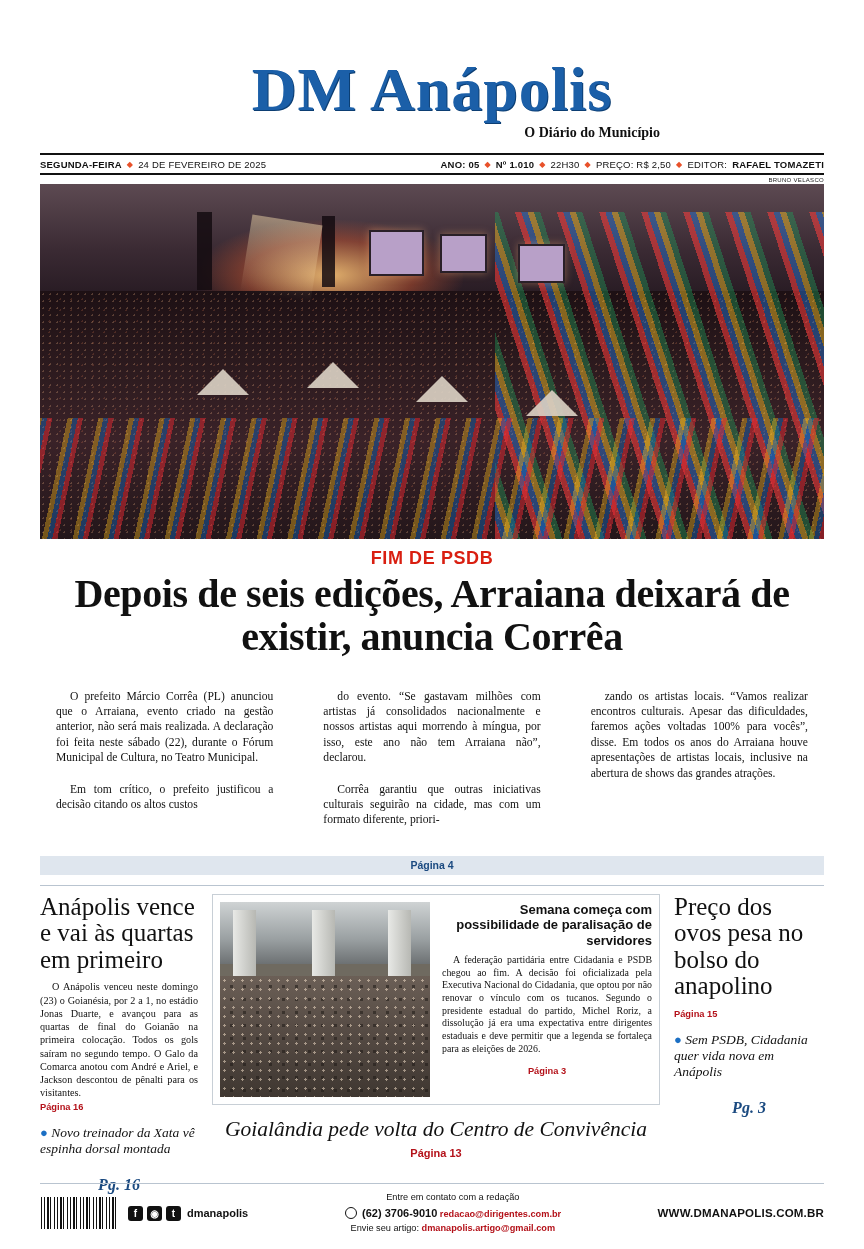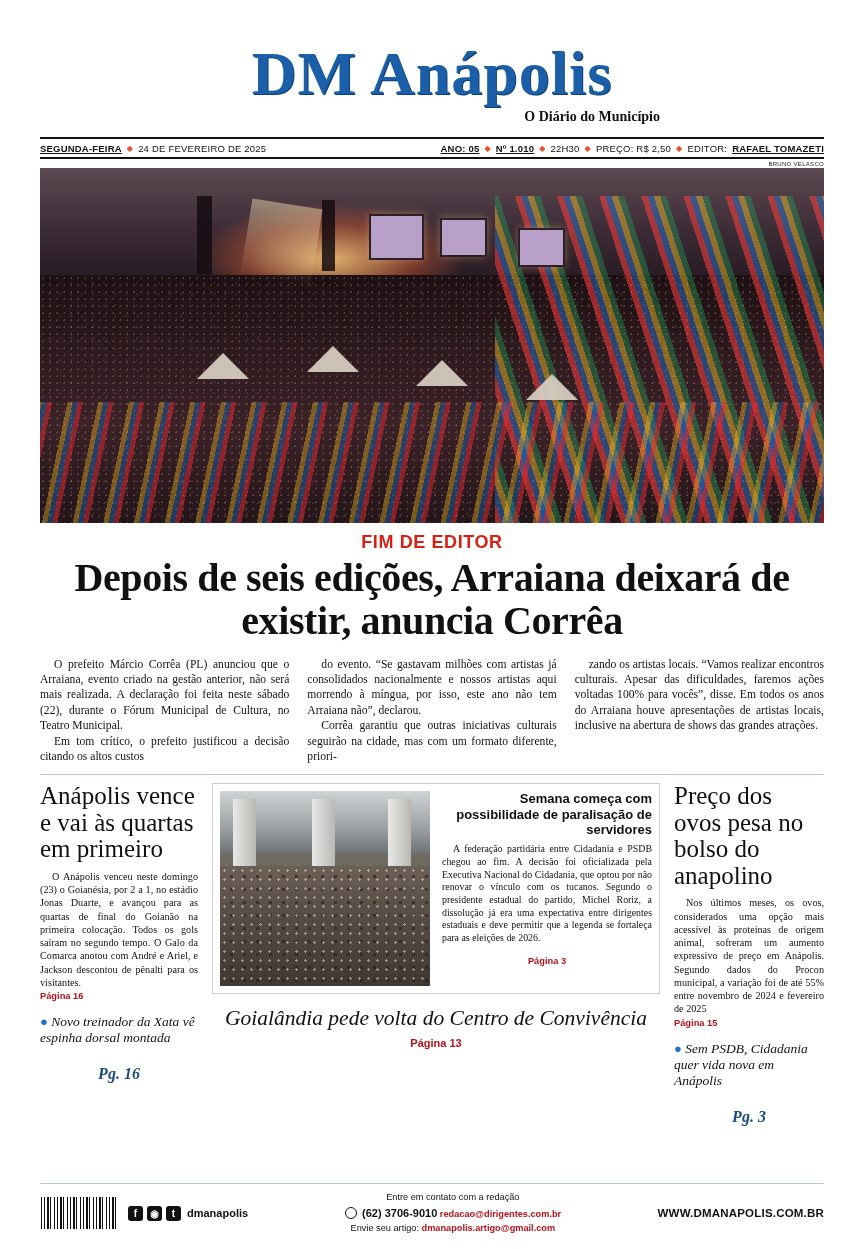--- a/index.html
+++ b/index.html
@@ -9,21 +9,21 @@
   }
   body {
     width: 864px; height: 1249px;
     font-family: "Liberation Serif", serif;
     color: #111;
     position: relative;
     overflow: hidden;
   }
   .page {
     width: 864px; height: 1249px;
-    padding: 0 40px;
+    padding: 16px 40px;
     position: relative;
   }
 
   
   .masthead {
     padding-top: 42px;
     text-align: center;
   }
   .masthead-title {
     font-family: "Liberation Serif", serif;
@@ -54,21 +54,21 @@
     display: flex;
     align-items: center;
     justify-content: space-between;
     font-family: "Liberation Sans", sans-serif;
     font-size: 9.5px;
     letter-spacing: .2px;
   }
   .infobar .left, .infobar .right {
     display: flex; align-items: center; gap: 5px;
   }
-  .infobar b { font-weight: bold; text-decoration: underline; }
+  .infobar b { font-weight: bold; }
   .diamond { color: #e8512a; font-size: 8px; }
   .infobar .dateline { text-transform: uppercase; }
 
   
   .credit {
     font-family: "Liberation Sans", sans-serif;
     font-size: 6px;
     text-align: right;
     letter-spacing: .3px;
     padding: 2px 0 1px 0;
@@ -163,21 +163,21 @@
   .lead {
     margin-top: 14px;
     display: grid;
     grid-template-columns: 1fr 1fr 1fr;
     column-gap: 18px;
     font-size: 11.6px;
     line-height: 1.33;
     text-align: justify;
     hyphens: auto;
   }
-  .lead p { margin: 0; text-indent: 14px; }
+  .lead p { margin: 16px; text-indent: 14px; }
   .lead p + p { margin-top: 0; }
 
   
   .pagebar {
     margin-top: 12px;
     background: #dfe6ee;
     height: 19px;
     display:flex; align-items:center; justify-content:center;
     font-family: "Liberation Sans", sans-serif;
     font-weight: bold;
@@ -398,37 +398,38 @@
     <div class="screen" style="left:61%;top:17%;width:6%;height:11%"></div>
     <div class="tower" style="left:20%;top:8%;width:2%;height:22%"></div>
     <div class="tower" style="left:36%;top:9%;width:1.6%;height:20%"></div>
     <div class="lightbeam" style="left:27%;top:10%;width:9%;height:22%;transform:rotate(9deg)"></div>
     <div class="tent" style="left:20%;top:52%"></div>
     <div class="tent" style="left:34%;top:50%"></div>
     <div class="tent" style="left:48%;top:54%"></div>
     <div class="tent" style="left:62%;top:58%"></div>
   </div>
 
-  <div class="kicker">FIM DE EDITOR</div>
+  <div class="kicker">FIM DE PSDB</div>
   <div class="headline">Depois de seis edições, Arraiana deixará de existir, anuncia Corrêa</div>
 
   <div class="lead">
     <div>
       <p>O prefeito Márcio Corrêa (PL) anunciou que o Arraiana, evento criado na gestão anterior, não será mais realizada. A declaração foi feita neste sábado (22), durante o Fórum Municipal de Cultura, no Teatro Municipal.</p>
       <p>Em tom crítico, o prefeito justificou a decisão citando os altos custos</p>
     </div>
     <div>
       <p>do evento. “Se gastavam milhões com artistas já consolidados nacionalmente e nossos artistas aqui morrendo à míngua, por isso, este ano não tem Arraiana não”, declarou.</p>
       <p>Corrêa garantiu que outras iniciativas culturais seguirão na cidade, mas com um formato diferente, priori-</p>
     </div>
     <div>
       <p>zando os artistas locais. “Vamos realizar encontros culturais. Apesar das dificuldades, faremos ações voltadas 100% para vocês”, disse. Em todos os anos do Arraiana houve apresentações de artistas locais, inclusive na abertura de shows das grandes atrações.</p>
     </div>
   </div>
 
+  <div class="pagebar">Página 4</div>
 
   <div class="lower">
 
     <div>
       <div class="col-title">Anápolis vence e vai às quartas em primeiro</div>
       <div class="col-body">
         <p>O Anápolis venceu neste domingo (23) o Goianésia, por 2 a 1, no estádio Jonas Duarte, e avançou para as quartas de final do Goianão na primeira colocação. Todos os gols saíram no segundo tempo. O Galo da Comarca anotou com André e Ariel, e Jackson descontou de pênalti para os visitantes.</p>
         <span class="pgref">Página 16</span>
       </div>
       <div class="teaser">
@@ -457,21 +458,20 @@
       </div>
       <div class="bottom-center">
         <div class="bc-title">Goialândia pede volta do Centro de Convivência</div>
         <div class="bc-pg">Página 13</div>
       </div>
     </div>
 
     <div>
       <div class="col-title">Preço dos ovos pesa no bolso do anapolino</div>
       <div class="col-body">
-        <p>Nos últimos meses, os ovos, considerados uma opção mais acessível às proteínas de origem animal, sofreram um aumento expressivo de preço em Anápolis. Segundo dados do Procon municipal, a variação foi de até 55% entre novembro de 2024 e fevereiro de 2025</p>
         <div style="text-align:left"><span class="pgref">Página 15</span></div>
       </div>
       <div class="teaser teaser-right">
         <span class="bullet">●</span>
         <span>Sem PSDB, Cidadania quer vida nova em Anápolis</span>
         <span class="pg">Pg. 3</span>
       </div>
     </div>
   </div>
 

